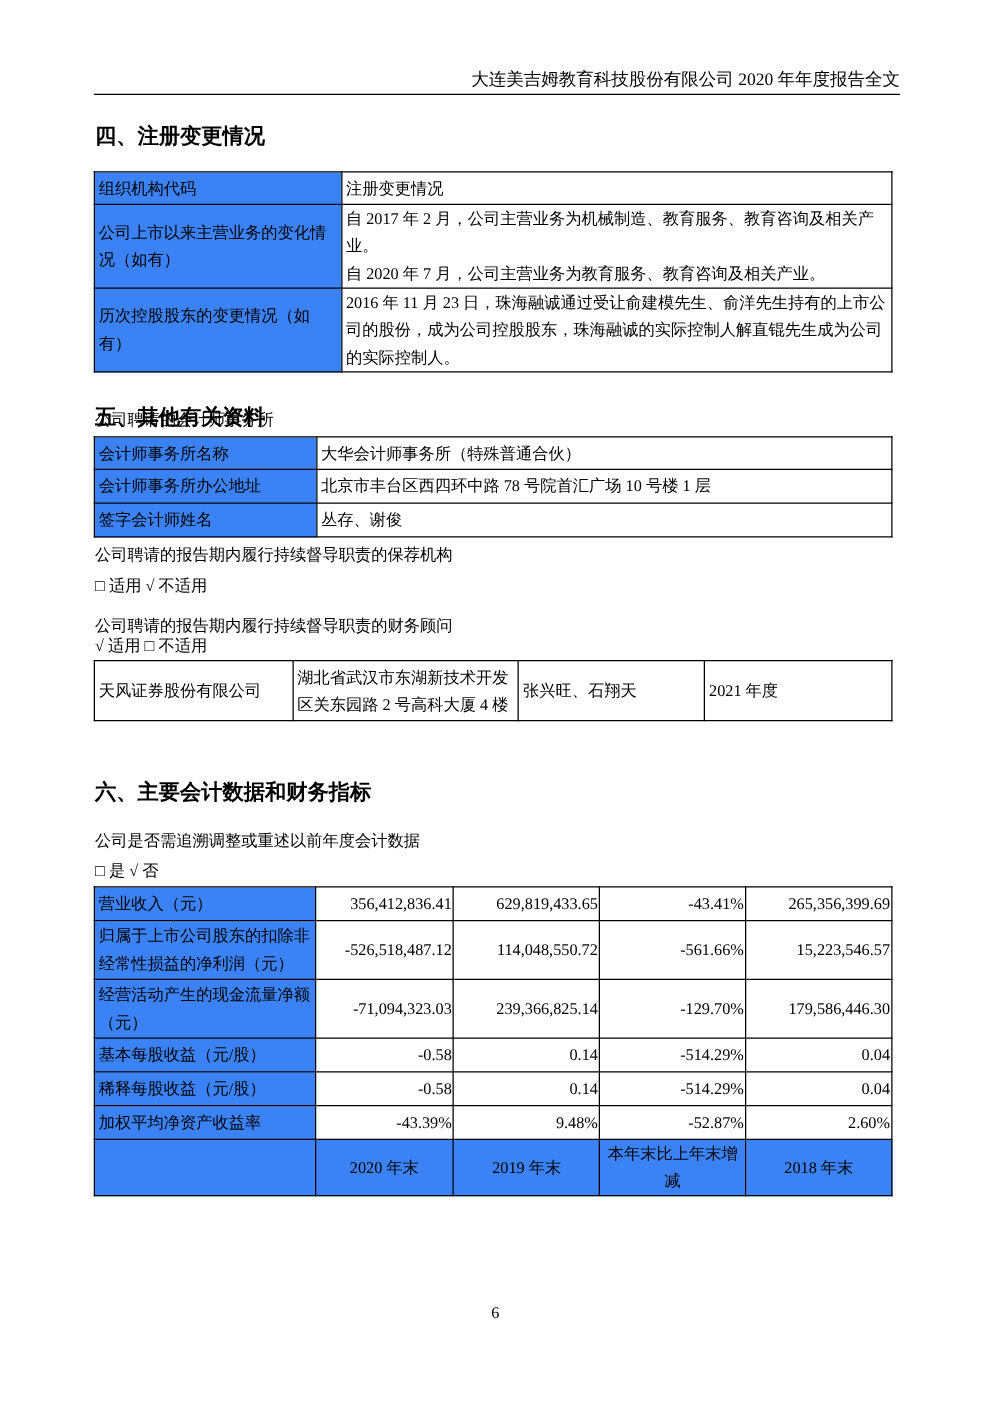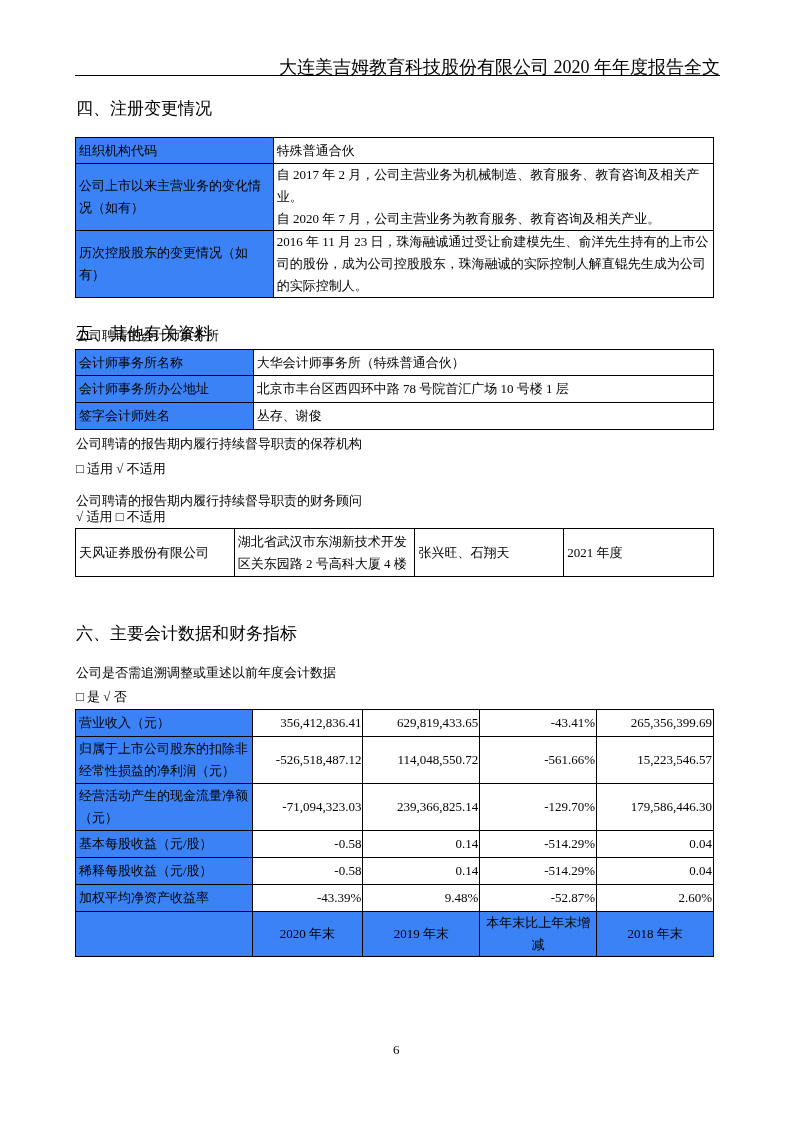--- a/index.html
+++ b/index.html
@@ -6,24 +6,24 @@
   body {
     width: 793px; height: 1122px; position: relative; overflow: hidden;
     font-family: "Liberation Serif", "DejaVu Serif", serif;
     color: #000; font-size: 13px;
   }
   .header-line {
     position: absolute; left: 75px; top: 75px; width: 645px; height: 0;
     border-top: 1px solid #000;
   }
   .header-text {
-    position: absolute; right: 73px; top: 55px; font-size: 18px;
+    position: absolute; right: 73px; top: 55px; font-size: 14px;
   }
   .h {
-    position: absolute; left: 76px; font-size: 17px; font-weight: normal;
+    position: absolute; left: 76px; font-size: 17px; font-weight: bold;
     font-family: "DejaVu Sans", "Liberation Sans", sans-serif;
   }
   .p { position: absolute; left: 76px; font-size: 13px; }
   table {
     position: absolute; left: 75px; border-collapse: collapse;
     font-size: 13px;
   }
   td, th {
     border: 1px solid #000; padding: 0 3px; font-weight: normal;
     vertical-align: middle; line-height: 22px;
@@ -41,21 +41,21 @@
 
 <div class="h" style="top:97px;">四、注册变更情况</div>
 <table style="top:137px; width:639px;">
   <colgroup>
       <col style="width:198px">
       <col style="width:441px">
     </colgroup>
   <tbody>
       <tr style="height:26px">
     <td class="gray">组织机构代码</td>
-    <td>特殊普通合伙</td>
+    <td>注册变更情况</td>
   </tr>
   <tr style="height:50px">
     <td class="gray">公司上市以来主营业务的变化情况（如有）</td>
     <td>
       <div>自 2017 年 2 月，公司主营业务为机械制造、教育服务、教育咨询及相关产业。</div>
       <div>自 2020 年 7 月，公司主营业务为教育服务、教育咨询及相关产业。</div>
     </td>
   </tr>
   <tr style="height:50px">
     <td class="gray">历次控股股东的变更情况（如有）</td>

